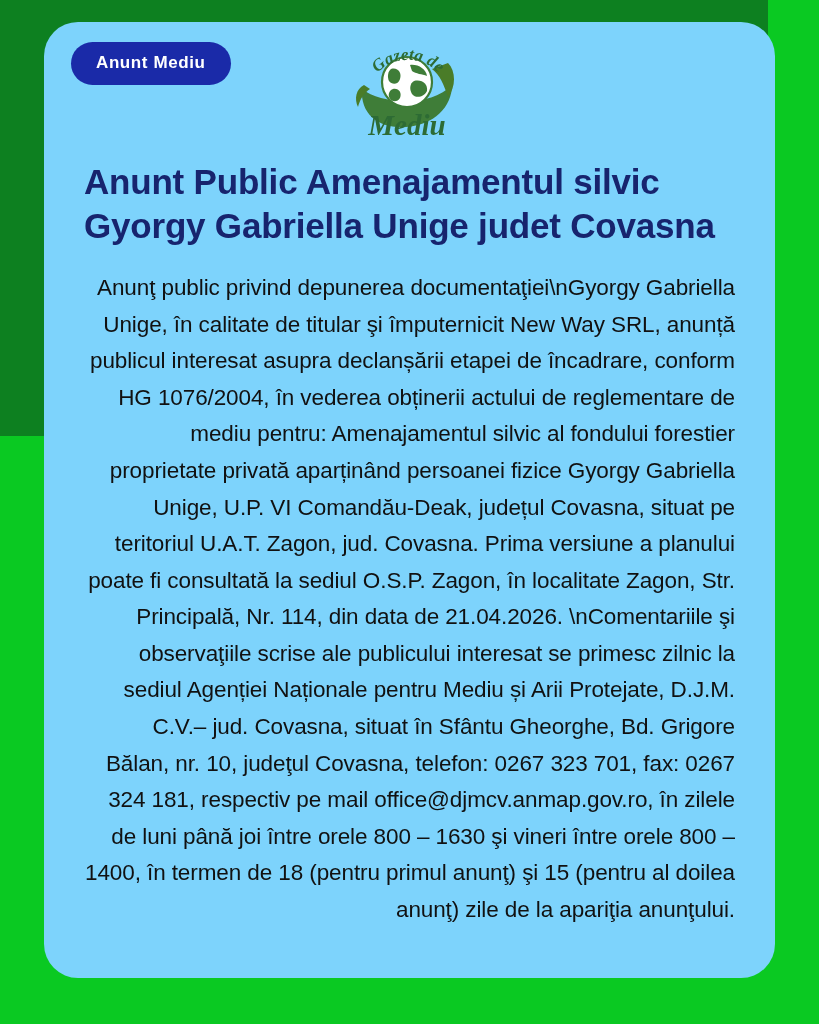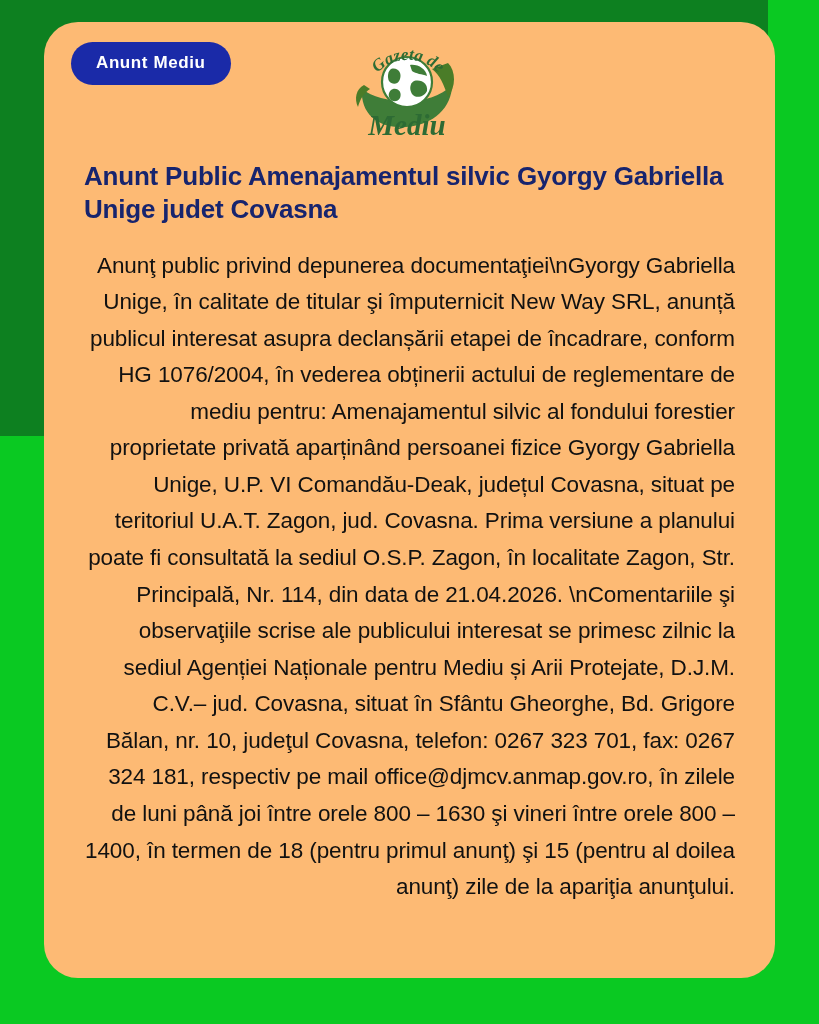--- a/index.html
+++ b/index.html
@@ -33,21 +33,21 @@
     background: #0d8020;
   }
 
   
   #card {
     position: absolute;
     left: 44px;
     top: 22px;
     width: 731px;
     height: 956px;
-    background: #fdba74;
+    background: #7dd3fc;
     border-radius: 34px;
     overflow: hidden;
     z-index: 2;
   }
 
   
   .header-row {
     position: relative;
     height: 120px;
   }
@@ -75,21 +75,21 @@
     top: 5px;
     width: 128px;
     height: 115px;
   }
   .logo svg { display: block; width: 128px; height: 115px; }
 
   
   .title {
     margin: 18px 40px 0 40px;
     color: #17246e;
-    font-size: 26px;
+    font-size: 35px;
     line-height: 1.26;
     font-weight: 800;
     letter-spacing: -0.2px;
   }
 
   
   .body-text {
     margin: 22px 40px 0 40px;
     color: #111111;
     font-size: 22.5px;

